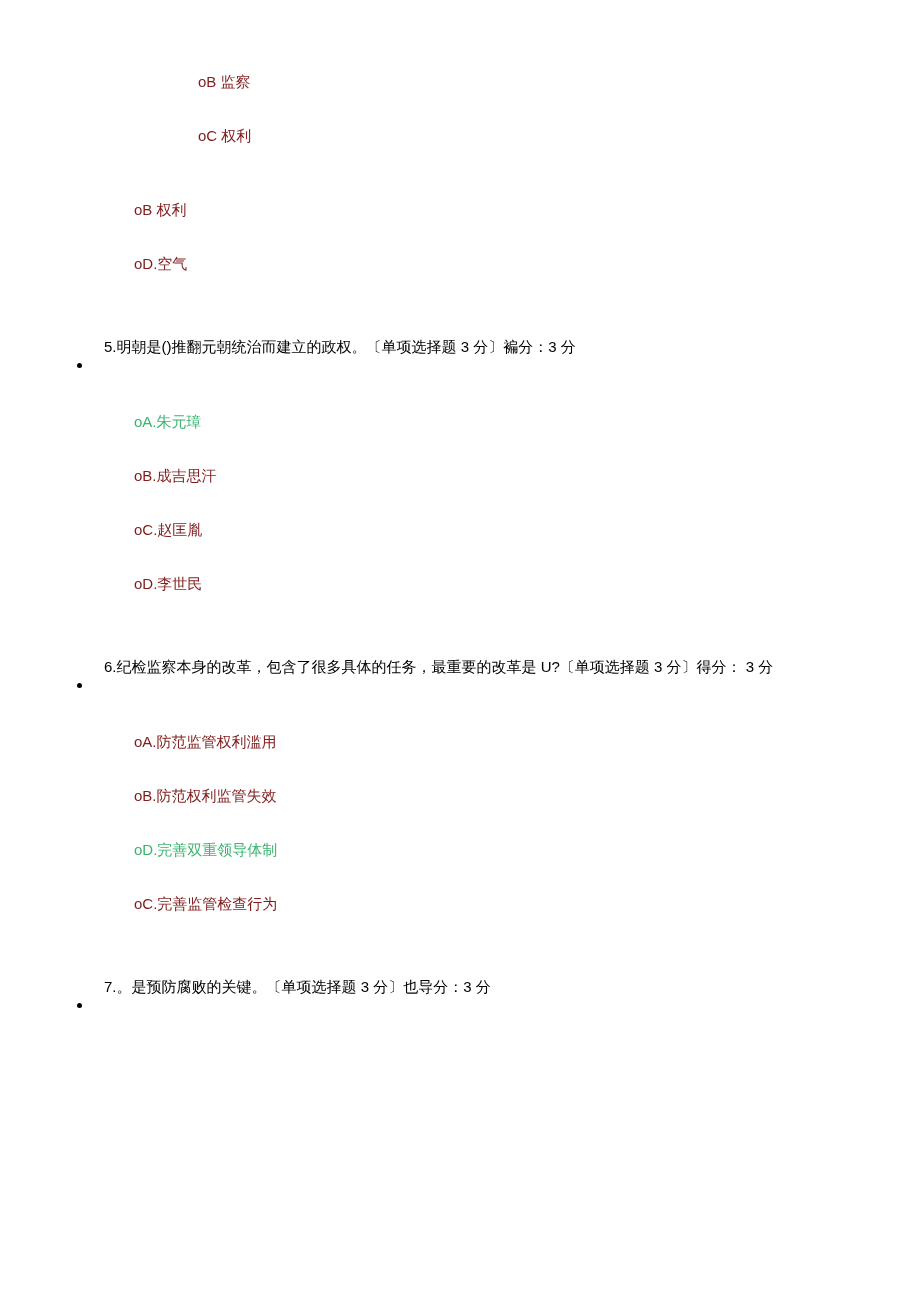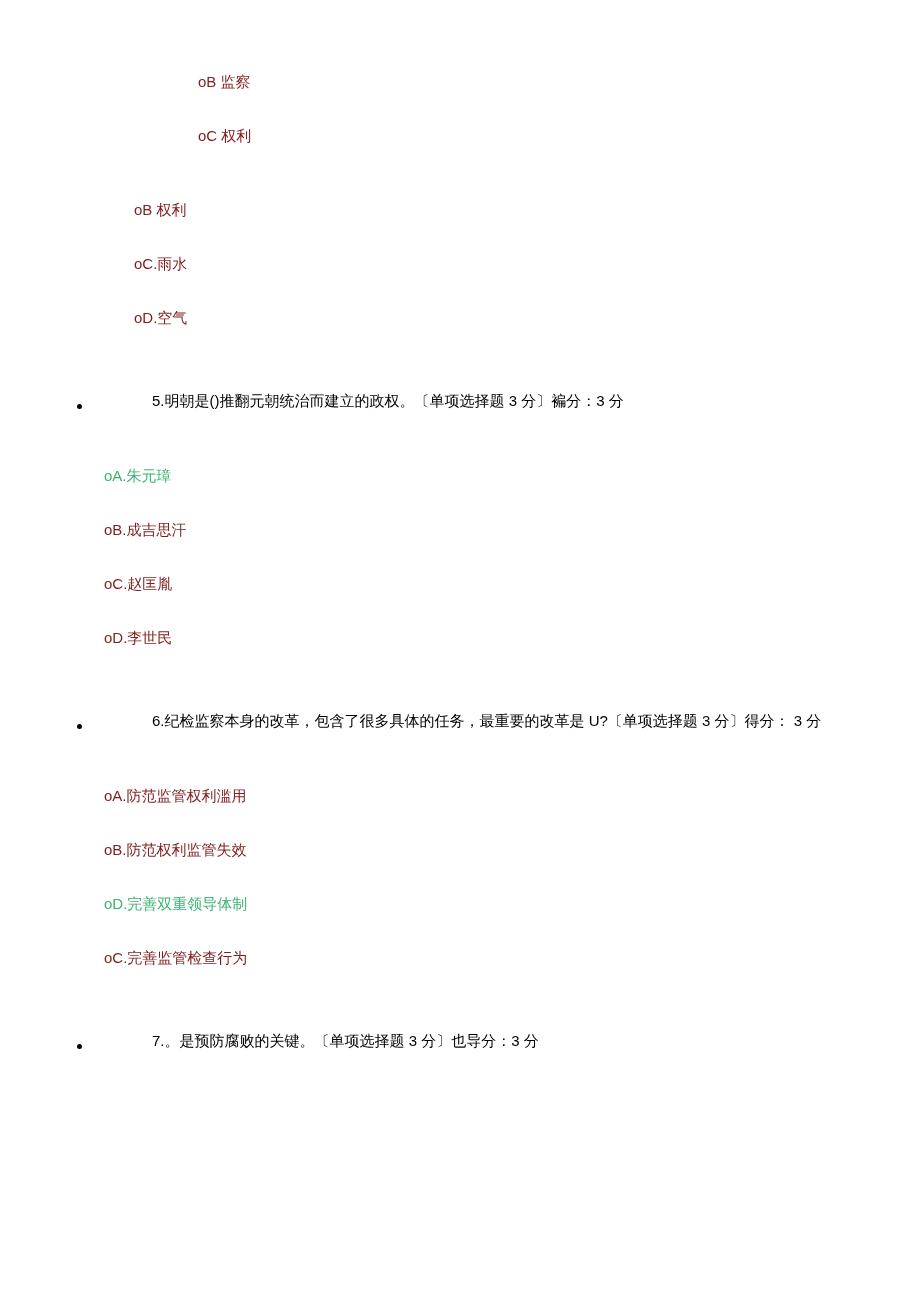--- a/index.html
+++ b/index.html
@@ -28,56 +28,54 @@
     }
     .option {
       margin-bottom: 30px;
       color: #7f1d1d;
     }
     .option.correct {
       color: #3cb371;
     }
     .question-row {
       display: flex;
-      align-items: center;
+      align-items: flex-end;
       margin-bottom: 42px;
       margin-left: 0;
-      gap: 48px;
     }
     .bullet {
       width: 5px;
       height: 5px;
       background: #000000;
       border-radius: 50%;
       margin-top: 10px;
       margin-right: 22px;
       margin-left: -3px;
       flex-shrink: 0;
     }
     .question-text {
       color: #000000;
       line-height: 2.8;
       flex: 1;
     }
     .sub-options {
-      margin-left: 24px;
+      margin-left: 54px;
       margin-bottom: 50px;
     }
   </style>
 </head>
 <body>
 
 <div class="option-group">
   <div class="option">oB 监察</div>
   <div class="option">oC 权利</div>
 </div>
 
 <div class="option-group-alt">
   <div class="option">oB 权利</div>
-  <div class="option">oC.雨水</div>
   <div class="option">oD.空气</div>
 </div>
 
 <div class="question-row">
   <div class="bullet"></div>
   <div class="question-text">5.明朝是()推翻元朝统治而建立的政权。〔单项选择题 3 分〕褊分：3 分</div>
 </div>
 
 <div class="sub-options">
   <div class="option correct">oA.朱元璋</div>

